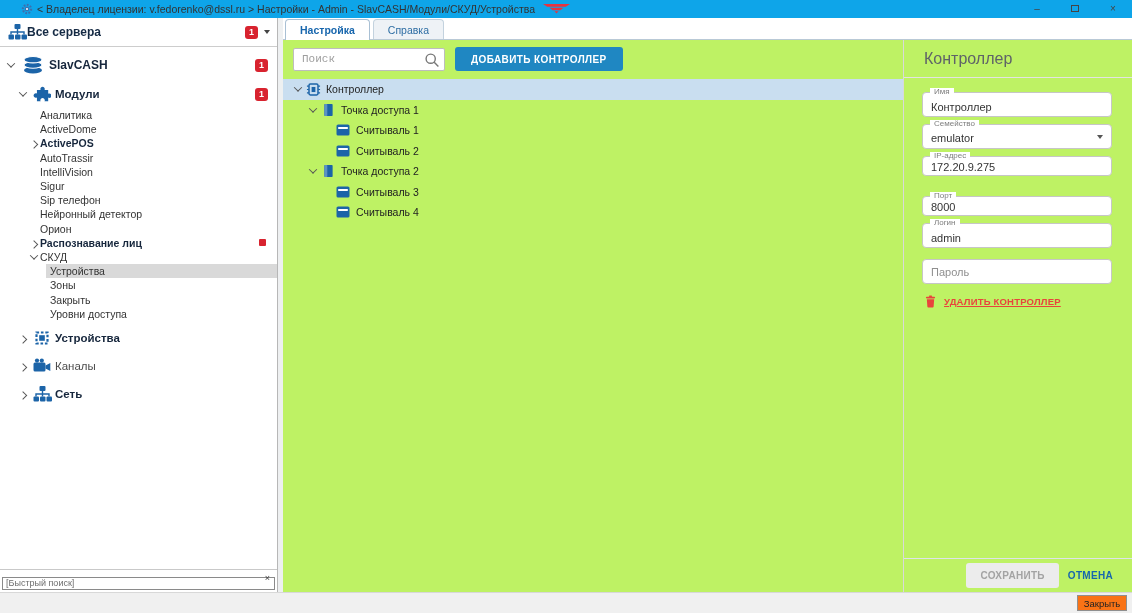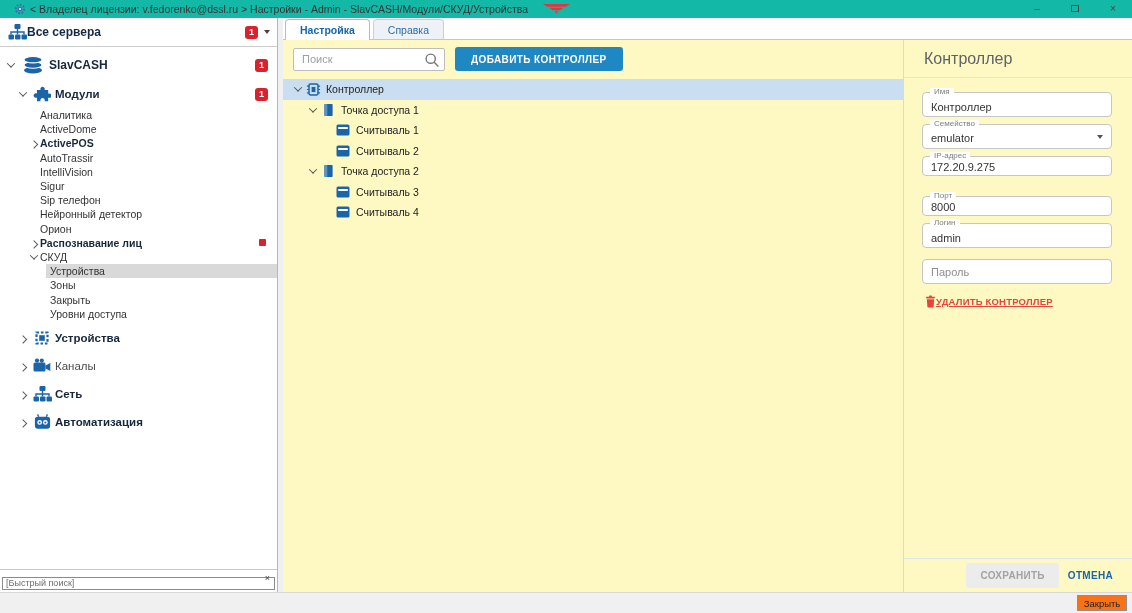--- a/index.html
+++ b/index.html
@@ -1,21 +1,21 @@
 <!DOCTYPE html>
 <html><head>
 <meta charset="utf-8">
 <style>
   * { margin:0; padding:0; box-sizing:border-box; font-family:"Liberation Sans",sans-serif; }
   html,body { width:1132px; height:613px; }
   body { position:relative; background:#eef0f1; overflow:hidden; }
 
   
-  .titlebar { position:absolute; top:0; left:0; right:0; height:18px; background:#14b8a6;
-              display:flex; align-items:center; padding-left:14px; }
+  .titlebar { position:absolute; top:0; left:0; right:0; height:18px; background:#0ea5e9;
+              display:flex; align-items:center; padding-left:21px; }
   .titlebar .app-title { font-size:10.5px; color:#333; margin-left:4px; white-space:nowrap; }
   .logo { position:absolute; left:543px; top:0; }
   .win-controls { position:absolute; right:0; top:0; height:16px; display:flex; }
   .win-btn { width:38px; height:16px; display:flex; align-items:center; justify-content:center;
              color:#444; font-size:10px; }
   .max-glyph { width:8px; height:7px; border:1px solid #444; display:inline-block; }
 
   
   .sidebar { position:absolute; top:18px; left:0; width:278px; bottom:21px; background:#fff;
              border-right:1px solid #b7b7b7; display:flex; flex-direction:column; }
@@ -47,35 +47,35 @@
   .chev.right { transform:rotate(-45deg) translate(-1px,1px); }
   .caret { width:0; height:0; border-left:3.5px solid transparent; border-right:3.5px solid transparent;
            border-top:4.5px solid #444; display:inline-block; }
   .sb-search { flex:none; border-top:1px solid #c9c9c9; padding:2px 2px 2px 2px; position:relative; }
   .sb-search input { width:100%; height:13px; border:1px solid #8a8a8a; font-size:9px;
                      color:#555; padding:0 14px 0 3px; border-radius:0; outline:none; }
   .sb-search input::placeholder { color:#6e6e6e; }
   .sb-search .clear-x { position:absolute; right:7px; top:3px; font-size:9px; color:#444; line-height:11px; }
 
   
-  .main { position:absolute; top:18px; left:283px; right:0; bottom:21px; background:#fef9c3;
+  .main { position:absolute; top:18px; left:283px; right:0; bottom:21px; background:#bef264;
           display:flex; flex-direction:column; }
   .tabbar { height:22px; flex:none; border-bottom:1px solid #b9c9d6; display:flex;
             align-items:flex-end; padding-left:2px; background:#fff; }
   .tab { height:20px; padding:0 14px; display:flex; align-items:center; font-size:10.5px;
          border:1px solid #c3d2de; border-bottom:none; border-radius:4px 4px 0 0;
          margin-right:3px; color:#2d6da3; background:#eef2f6; }
   .tab.active { background:#fff; border-color:#a9c0d4; font-weight:bold; color:#1766ad;
                 margin-bottom:-1px; height:21px; }
   .main-body { flex:1; display:flex; min-height:0; }
   .tree-pane { flex:1; display:flex; flex-direction:column; min-width:0; }
   .toolbar { flex:none; display:flex; align-items:center; gap:10px; padding:7px 0 8px 10px; }
   .search-box { position:relative; width:152px; flex:none; }
   .search-box input { width:100%; height:23px; border:1px solid #bdbdbd; border-radius:2px;
-                      padding:0 24px 0 8px; font-size:11px; color:#333; outline:none; }
+                      padding:0 24px 0 8px; font-size:11px; color:#333; outline:none;font-family:Liberation Mono, monospace; }
   .search-box input::placeholder { color:#9e9e9e; }
   .search-box .mag { position:absolute; right:5px; top:4px; }
   .add-btn { height:24px; background:#1f87c2; color:#fff; border:none; border-radius:3px;
              font-size:10px; font-weight:bold; padding:0 16px; letter-spacing:.4px; cursor:pointer; }
   .tree { flex:1; }
   .t-row { height:20.5px; display:flex; align-items:center; font-size:10.5px; color:#222; white-space:nowrap; }
   .t-row.selected { background:#c9def0; }
   .t-lvl0 { padding-left:8px; }
   .t-lvl1 { padding-left:23px; }
   .t-lvl2 { padding-left:38px; }
@@ -94,21 +94,21 @@
   .fld input { width:100%; height:100%; border:none; background:none; padding:4px 8px 0;
                font-size:11px; color:#333; outline:none; border-radius:4px; }
   .fld.pwd { margin-top:11px; }
   .fld.pwd input { padding-top:0; }
   .fld.pwd input::placeholder { color:#8f8f8f; }
   .fld.select { display:flex; align-items:flex-end; }
   .fld.select .val { padding:0 8px 4px; font-size:11px; color:#333; }
   .fld.select .caret { position:absolute; right:8px; top:10px; border-top-color:#555; }
   .row2 { display:flex; gap:13px;flex-direction:column; }
   .row2 .fld { flex:1; }
-  .delete-link { display:flex; align-items:center; gap:0; margin:11px 0 0 3px;
+  .delete-link { display:flex; align-items:center; gap:8px; margin:11px 0 0 3px;
                  color:#e8443c; font-size:9.5px; font-weight:bold; letter-spacing:.2px;
                  cursor:pointer; }
   .delete-link .txt { text-decoration:underline; }
   .dp-foot { flex:none; border-top:1px solid #dde4ea; height:34px; display:flex;
              align-items:center; justify-content:flex-end; padding:0 10px; }
   .save-btn { background:#ececec; color:#a3a3a3; border:none; border-radius:3px; font-size:10px;
               font-weight:bold; padding:7px 14px; letter-spacing:.3px; }
   .cancel-btn { background:none; border:none; color:#1766ad; font-size:10px; font-weight:bold;
                 letter-spacing:.3px; padding:7px 9px; cursor:pointer; }
 
@@ -296,36 +296,20 @@
           <rect x="6.5" y="0" width="6" height="5" rx="1" fill="#1c64a8"></rect>
           <rect x="0.5" y="10.5" width="5.5" height="5" rx="1" fill="#1c64a8"></rect>
           <rect x="7" y="10.5" width="5.5" height="5" rx="1" fill="#1c64a8"></rect>
           <rect x="13.5" y="10.5" width="5.5" height="5" rx="1" fill="#1c64a8"></rect>
           <path d="M9.5 5v3M3 10.5V8h13v2.5M9.5 8v2.5" stroke="#1c64a8" stroke-width="1.4" fill="none"></path>
         </svg>
       </span>
       <span class="lbl">Сеть</span>
     </div>
 
-    <div class="sb-row sb-lvl1 bold">
-      <span class="chevslot">
-          <span class="chev right"></span>
-        </span>
-      <span class="ico">
-        <svg width="19" height="18" viewBox="0 0 20 18">
-          <path d="M6 3.5 4.8 1M14 3.5 15.2 1" stroke="#1c64a8" stroke-width="1.4" fill="none"></path>
-          <rect x="2" y="3.5" width="16" height="12.5" rx="3" fill="#1c64a8"></rect>
-          <circle cx="7" cy="9.5" r="2.5" fill="#fff"></circle>
-            <circle cx="13" cy="9.5" r="2.5" fill="#fff"></circle>
-          <circle cx="7" cy="9.5" r="1.1" fill="#1c64a8"></circle>
-            <circle cx="13" cy="9.5" r="1.1" fill="#1c64a8"></circle>
-        </svg>
-      </span>
-      <span class="lbl">Автоматизация</span>
-    </div>
   </div>
 
   <div class="sb-search">
     <input type="text" placeholder="[Быстрый поиск]" style="">
     <span class="clear-x">×</span>
   </div>
 </div>
 
 <div class="main">
   <div class="tabbar">

